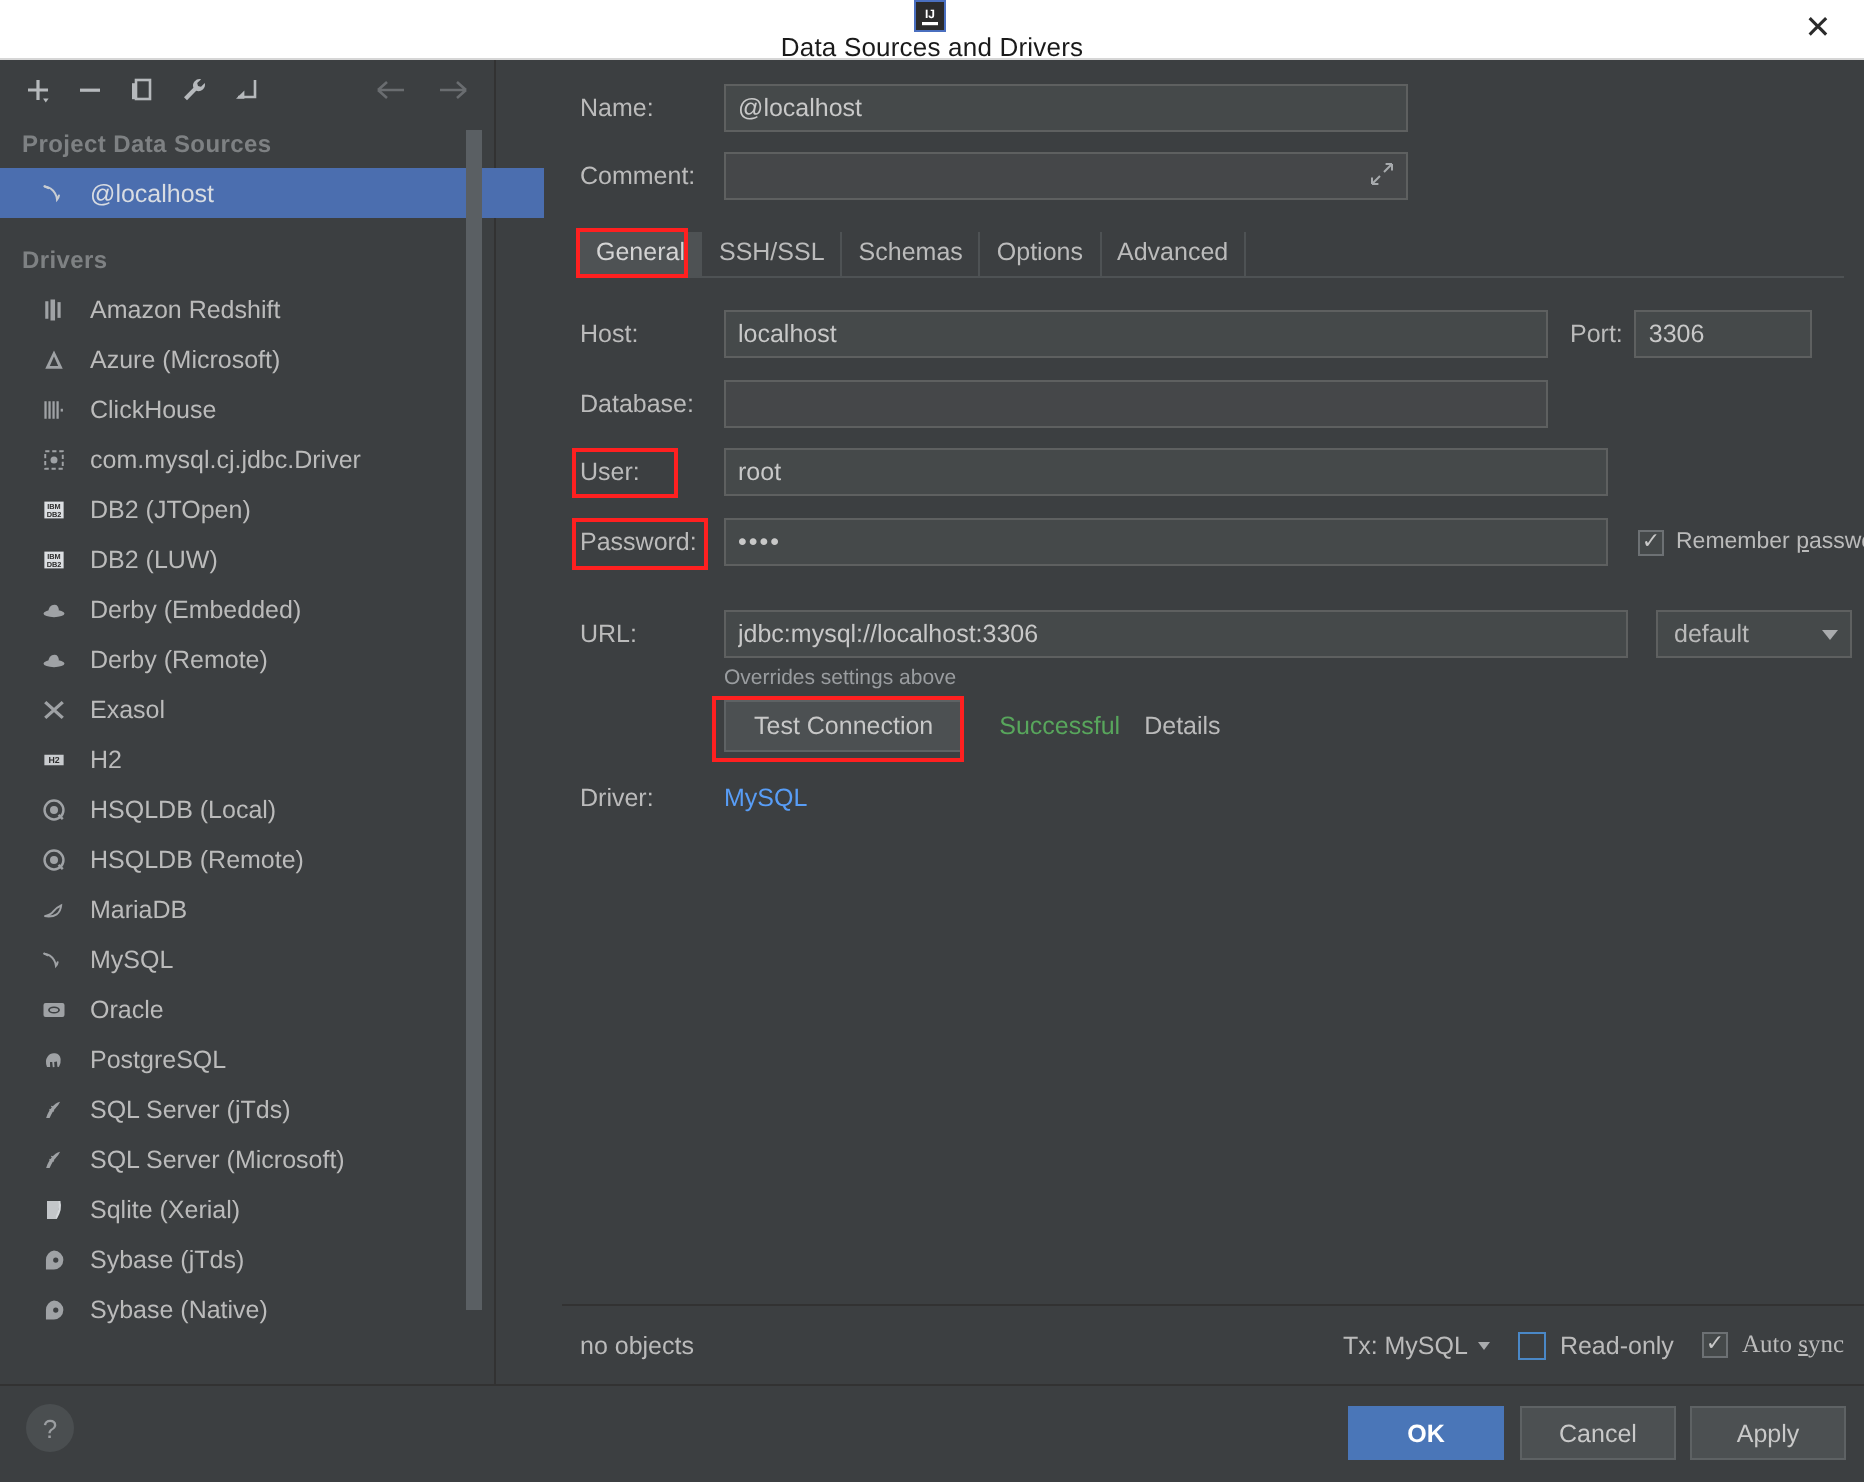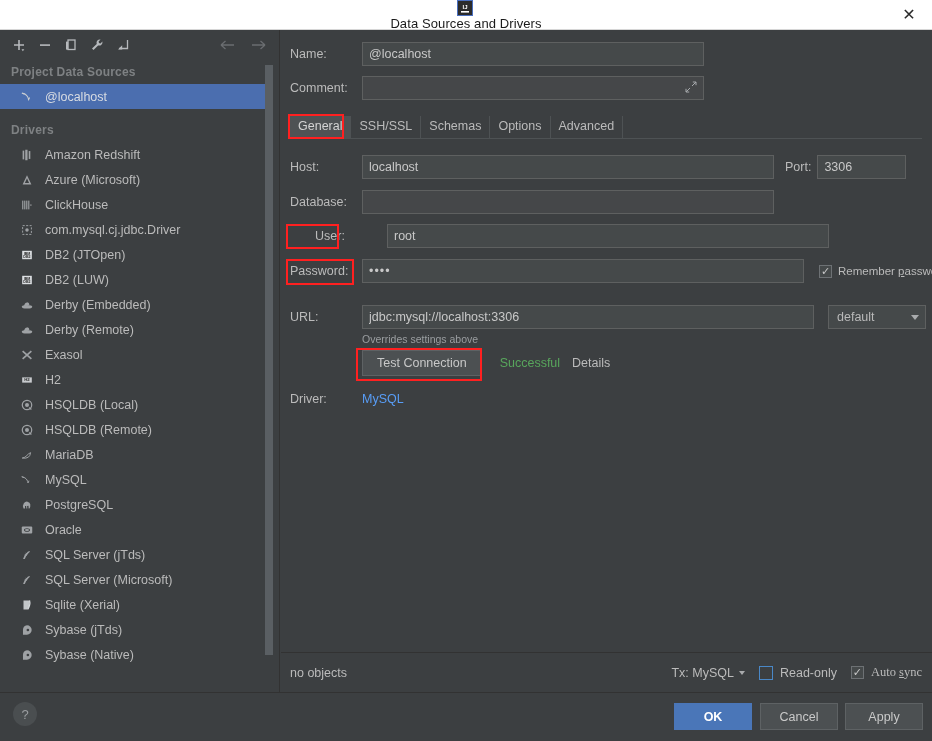--- a/index.html
+++ b/index.html
@@ -36,21 +36,21 @@
   .title-close {
     position: absolute; right: 0; top: 0;
     width: 46px; height: 30px;
     display: flex; align-items: center; justify-content: center;
     color: #2b2b2b; font-size: 16px; line-height: 1;
     cursor: default;
   }
 
   
   .sidebar {
-    position: absolute; left: 0; top: 30px; width: 280px; height: 662px;
+    position: absolute; left: 0; top: 30px; width: 248px; height: 662px;
     background: #3c3f41;
     border-right: 1px solid #323232;
     text-decoration: underline;
   }
   .sidebar-toolbar {
     height: 30px; display: flex; align-items: center;
     padding-left: 6px; position: relative;
   }
   .tb-btn {
     width: 26px; height: 24px;
@@ -430,34 +430,34 @@
             <svg width="14" height="14" viewBox="0 0 16 16">
               <path d="M2.5 4.4c2.2.2 4.3 1.6 5.5 3.6.6 1 1 2.2 1.1 3.4.5-.6.9-1.4 1-2.2" fill="none" stroke="#9fa2a5" stroke-width="1.1" stroke-linecap="round"></path>
               <path d="M2.4 4.3 L4.4 5.3" stroke="#9fa2a5" stroke-width="1.1" stroke-linecap="round"></path>
             </svg>
           </span>
           <span>MySQL</span>
         </div>
         <div class="drv-row">
           <span class="ico">
             <svg width="14" height="14" viewBox="0 0 16 16">
-              <path d="M4 12 q-1.4-3.6.4-6 q1.6-2.2 4.2-1.8 q2.8.4 3.2 3.2 q.3 2.6-1 4.6 l-.9-.1 l-.2-3 l-1.6.2 l.2 2.9 l-1 .1 l-.3-3 l-1.3.1 l.1 2.8z" fill="#9fa2a5"></path>
-            </svg>
-          </span>
-          <span>PostgreSQL</span>
-        </div>
-        <div class="drv-row">
-          <span class="ico">
-            <svg width="14" height="14" viewBox="0 0 16 16">
               <rect x="2" y="4" width="12" height="8" rx="1.2" fill="#9fa2a5"></rect>
               <ellipse cx="8" cy="8" rx="3.4" ry="2" fill="#3c3f41"></ellipse>
               <ellipse cx="8" cy="8" rx="2.4" ry="1.2" fill="#9fa2a5"></ellipse>
             </svg>
           </span>
           <span>Oracle</span>
+        </div>
+        <div class="drv-row">
+          <span class="ico">
+            <svg width="14" height="14" viewBox="0 0 16 16">
+              <path d="M4 12 q-1.4-3.6.4-6 q1.6-2.2 4.2-1.8 q2.8.4 3.2 3.2 q.3 2.6-1 4.6 l-.9-.1 l-.2-3 l-1.6.2 l.2 2.9 l-1 .1 l-.3-3 l-1.3.1 l.1 2.8z" fill="#9fa2a5"></path>
+            </svg>
+          </span>
+          <span>PostgreSQL</span>
         </div>
         <div class="drv-row">
           <span class="ico">
             <svg width="14" height="14" viewBox="0 0 16 16">
               <path d="M3.5 12.6 q1.6-5.4 5.4-8.2 q1.2-.9 2.6-1.1 q-.8 1.7-2.2 3.1 q-2 2-3.8 6.2z" fill="#9fa2a5"></path>
               <path d="M5.4 7.6 L8 8.6 M6.4 5.9 L8.8 6.8" stroke="#9fa2a5" stroke-width=".8"></path>
             </svg>
           </span>
           <span>SQL Server (jTds)</span>
         </div>
@@ -540,21 +540,21 @@
     <div class="lbl" style="margin-left:11px; margin-right:6px;">Port:</div>
     <input class="field" style="width: 89px;" value="3306">
   </div>
 
   <div class="row" style="position:absolute; left:9px; top:160px;">
     <div class="lbl" style="width:72px;">Database:</div>
     <input class="field empty" style="width: 412px;" value="">
   </div>
 
   <div class="row" style="position:absolute; left:9px; top:194px;">
-    <div class="lbl" style="width:72px;margin-left:25px;">User:</div>
+    <div class="lbl" style="width:72px;">User:</div>
     <input class="field" style="width: 442px;" value="root">
   </div>
 
   <div class="row" style="position:absolute; left:9px; top:229px;">
     <div class="lbl" style="width:72px;">Password:</div>
     <input class="field" style="width: 442px; letter-spacing: 1px;" value="••••">
     <div class="row" style="margin-left:15px;">
       <span class="cb checked"></span>
       <span class="lbl" style="margin-left:6px; font-size:11.5px;">Remember <span class="ul">p</span>assword</span>
     </div>

